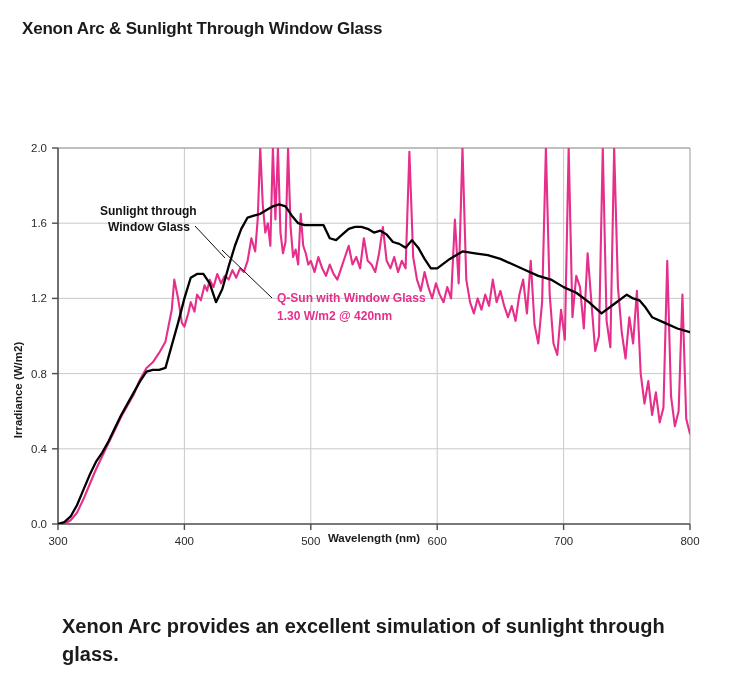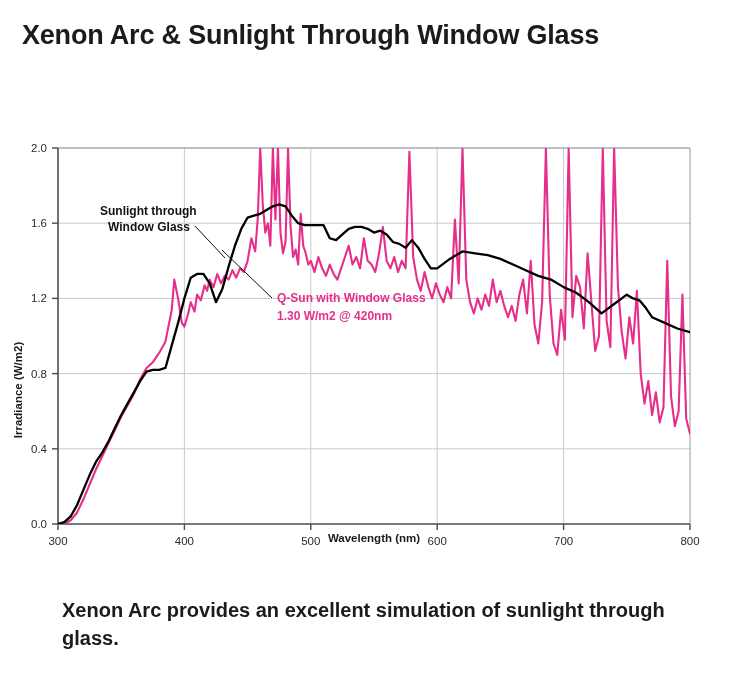--- a/index.html
+++ b/index.html
@@ -13,40 +13,40 @@
     font-family: "Liberation Sans", sans-serif;
     color: #1a1a1a;
     overflow: hidden;
     position: relative;
   }
   #page-title {
     position: absolute;
     left: 22px;
     top: 18px;
     width: 660px;
-    font-size: 27px;
+    font-size: 17px;
     font-weight: bold;
     line-height: 1.28;
     letter-spacing: -0.2px;
     color: #1b1b1b;
   }
   #chart-figure {
     position: absolute;
     left: 0px;
     top: 130px;
     width: 731px;
     height: 440px;
   }
   #chart-figure svg {
     display: block;
   }
   #caption {
     position: absolute;
     left: 62px;
-    top: 596px;
+    top: 612px;
     width: 620px;
     font-size: 20px;
     font-weight: bold;
     line-height: 1.42;
     color: #1b1b1b;
   }
   .axis-line { stroke: #4d4d4d; stroke-width: 1.6; fill: none; }
   .frame-line { stroke: #9a9a9a; stroke-width: 1; fill: none; }
   .grid-line { stroke: #c9c9c9; stroke-width: 1; fill: none; }
   .tick-mark { stroke: #4d4d4d; stroke-width: 1.4; }

